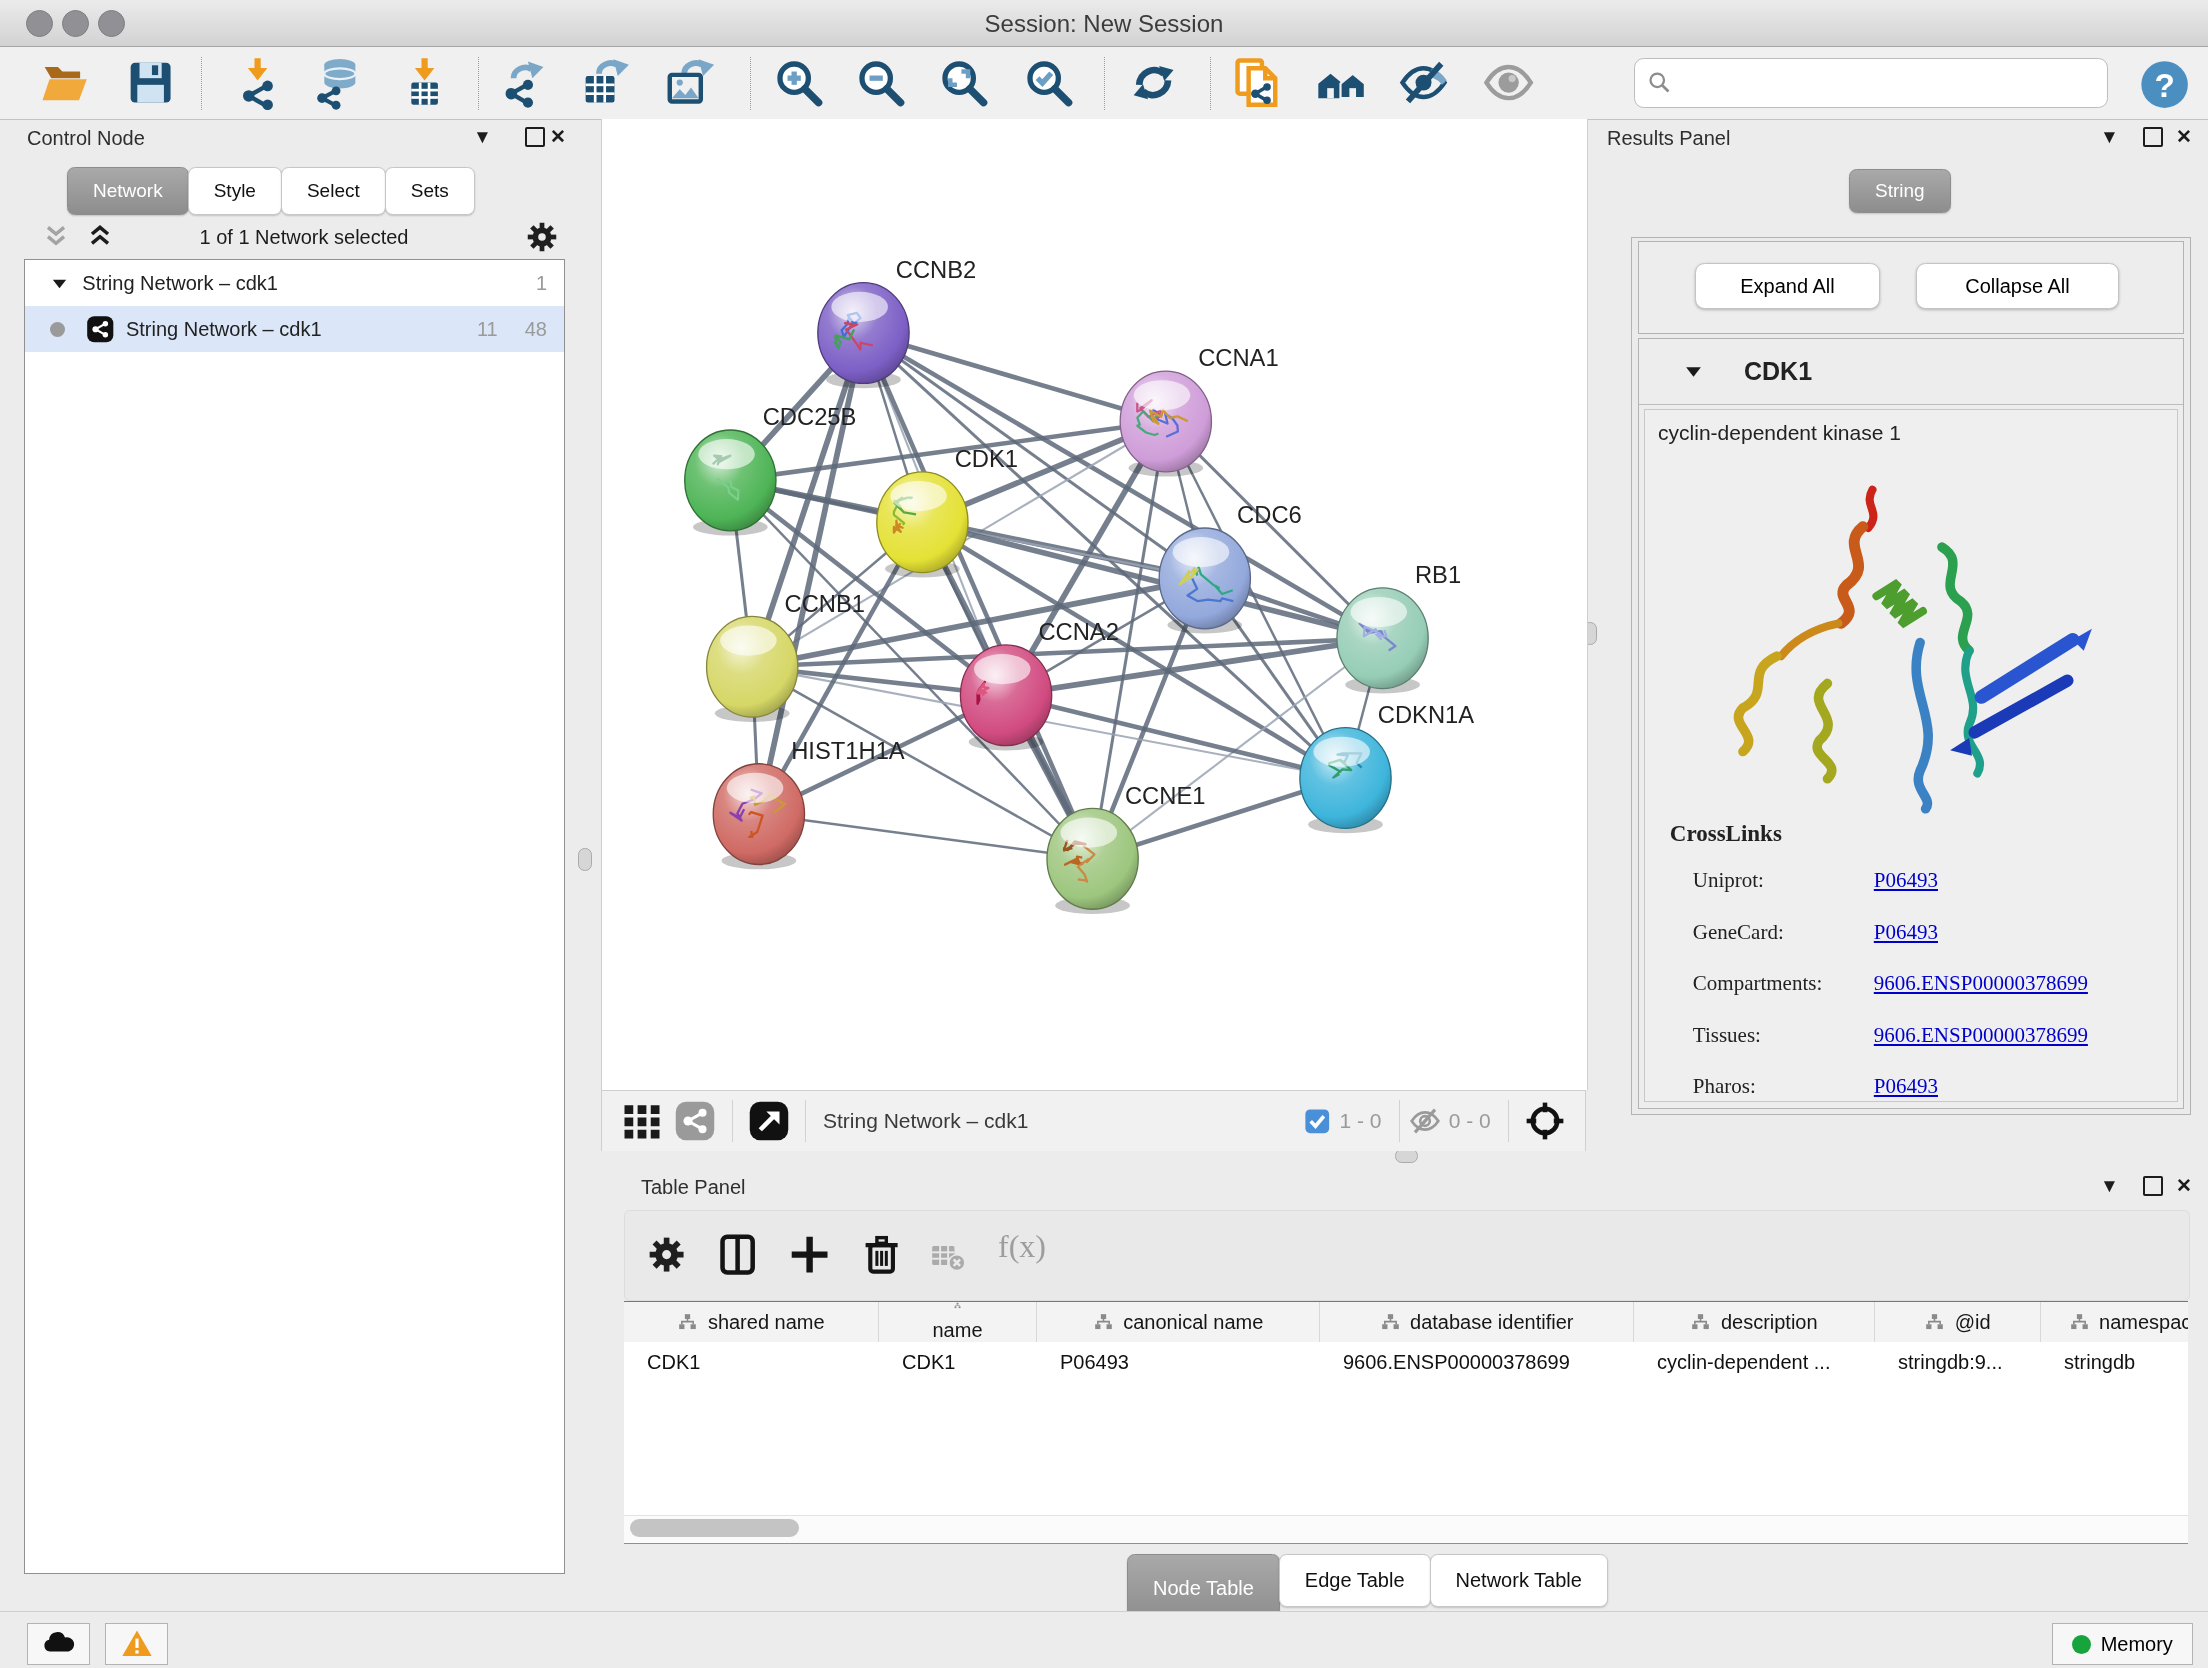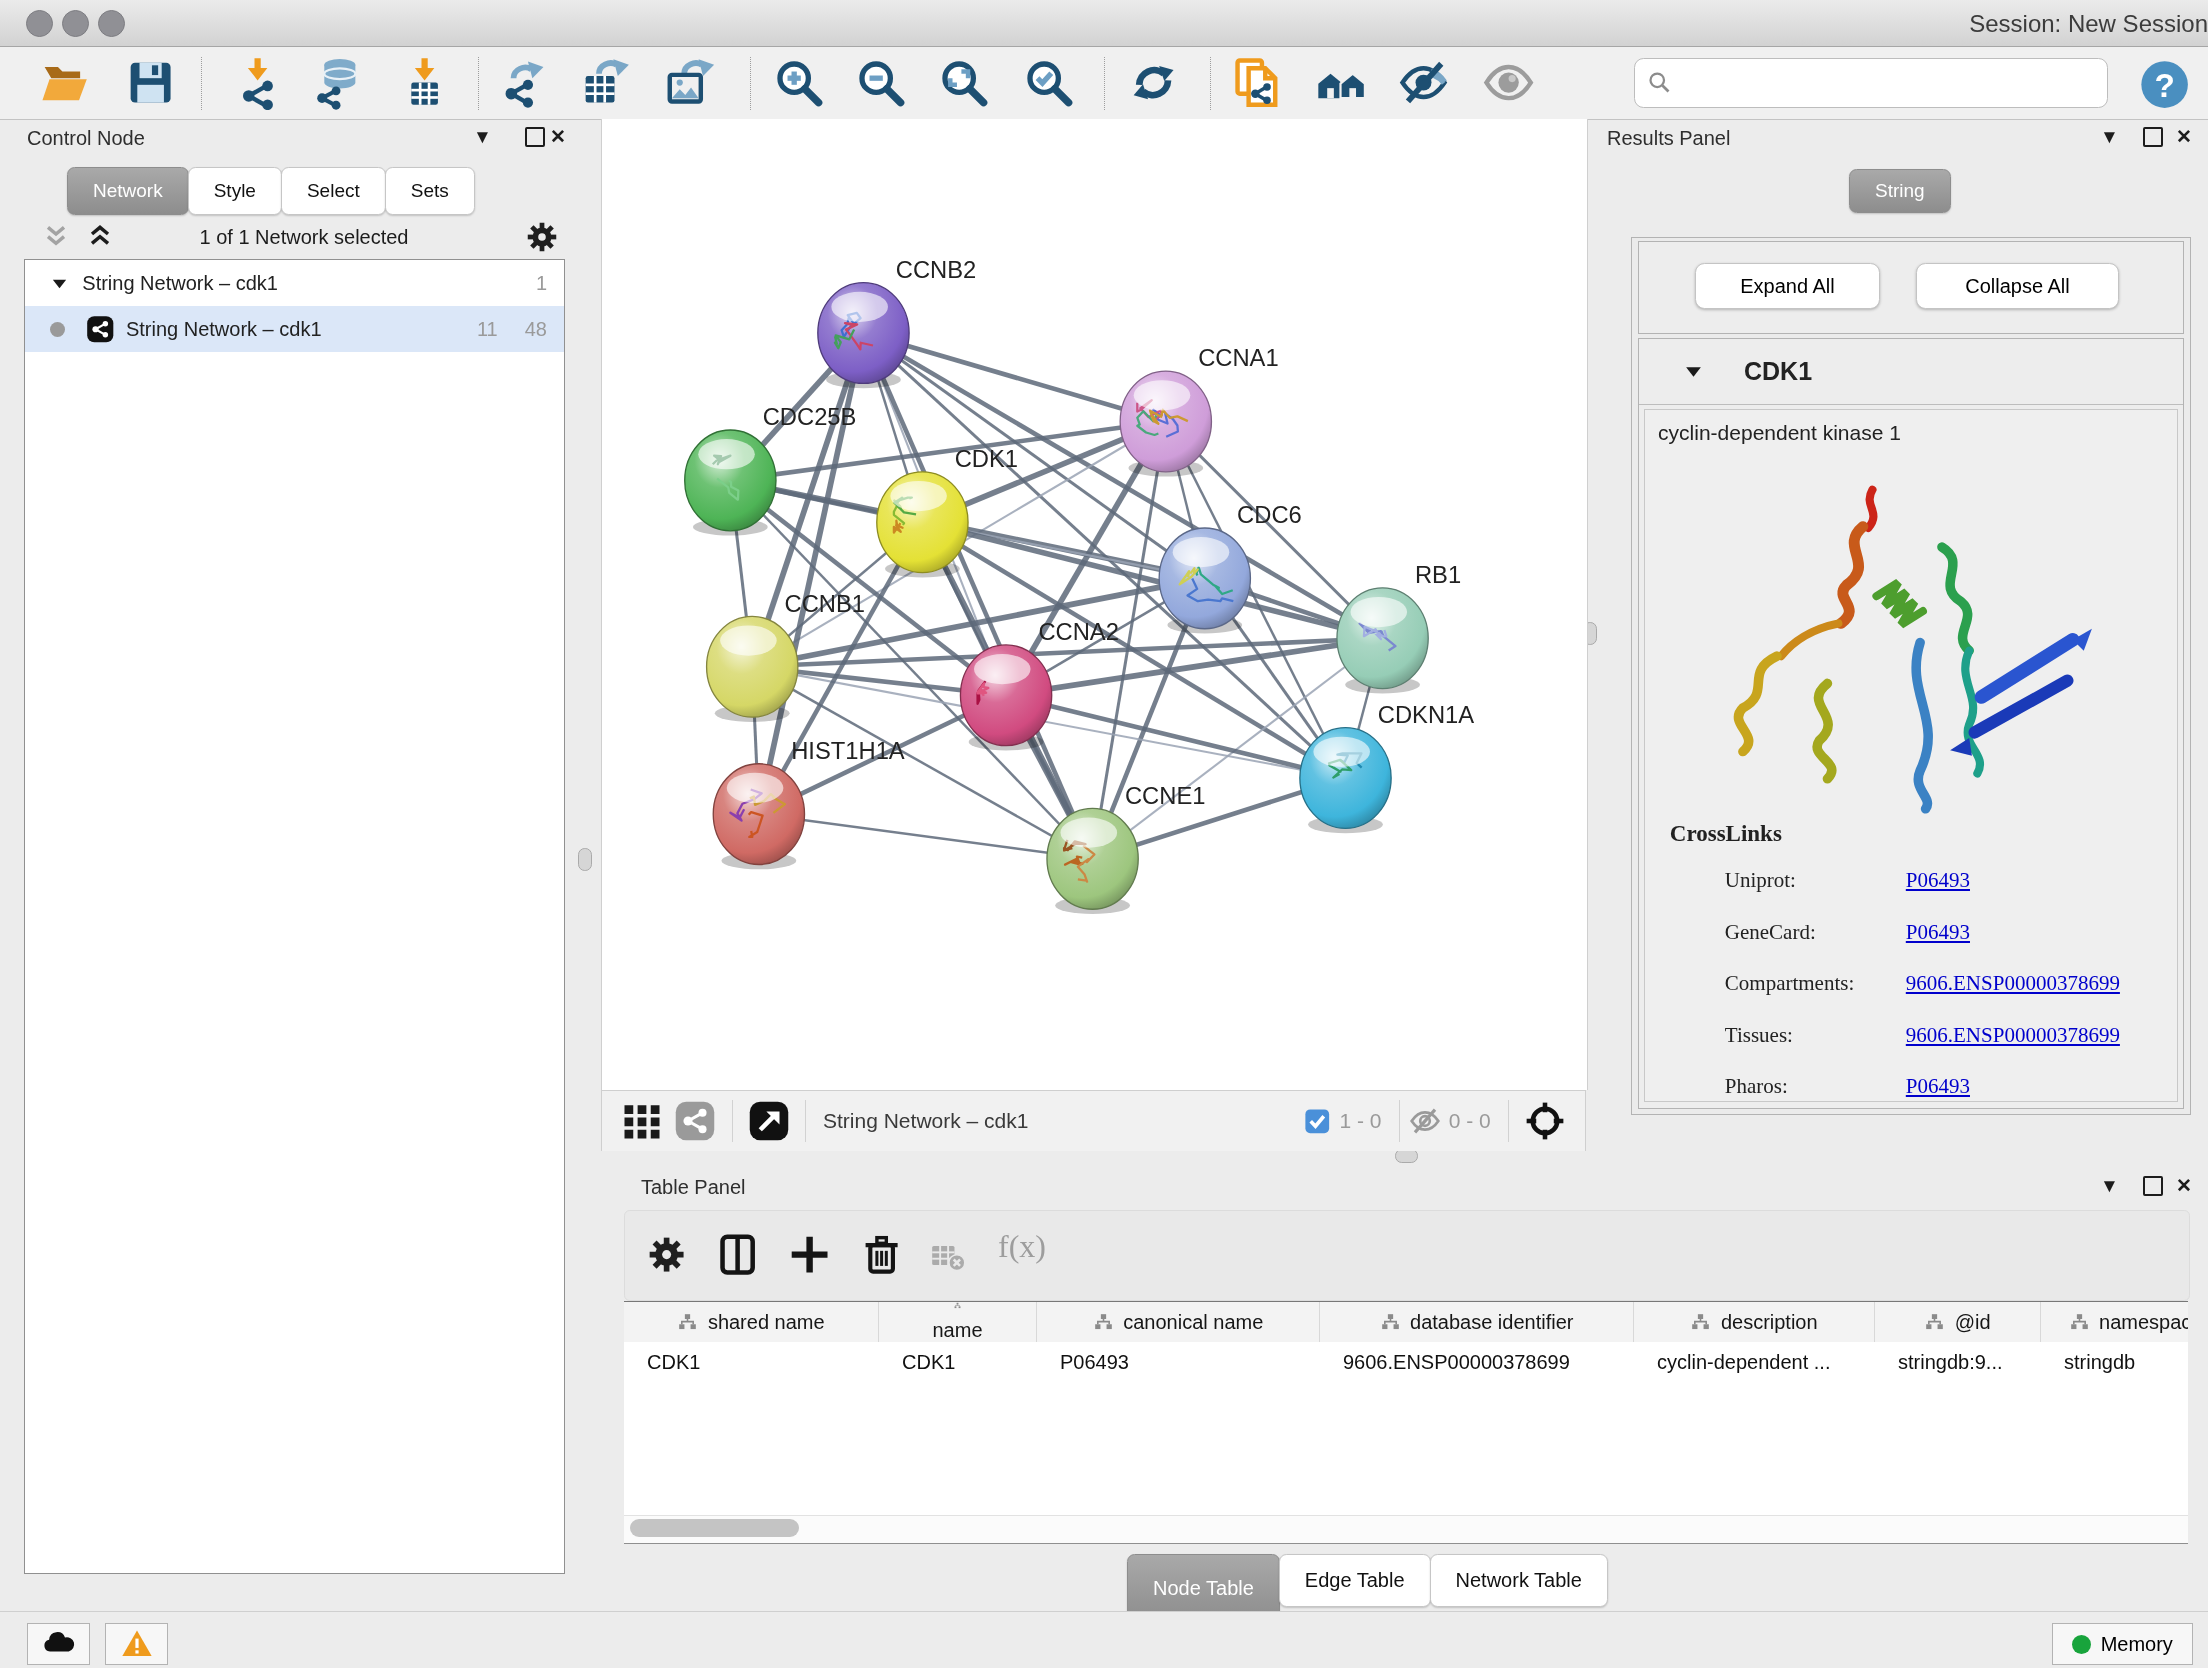--- a/index.html
+++ b/index.html
@@ -6,21 +6,21 @@
   body{
     width:2208px;height:1668px;position:relative;overflow:hidden;
     background:#ececec;font-family:"Liberation Sans",sans-serif;
     -webkit-font-smoothing:antialiased;color:#222;
   }
   .abs{position:absolute;}
   
   #titlebar{left:0;top:0;width:2208px;height:46px;
     background:linear-gradient(#ebebeb,#d2d2d2);border-bottom:1px solid #a6a6a6;}
   .tlight{width:25px;height:25px;border-radius:50%;background:#909095;border:1px solid #7d7d82;top:9.5px;}
-  #win-title{width:100%;text-align:right;top:9.5px;font-size:24px;color:#3c3c3c;}
+  #win-title{width:100%;text-align:center;top:9.5px;font-size:24px;color:#3c3c3c;}
   
   #toolbar{left:0;top:47px;width:2208px;height:72px;background:#f0f0f0;border-bottom:1px solid #c3c3c3;}
   .tbtn{position:absolute;top:7.6px;width:57px;height:57px;background:none;border:none;padding:1.9px;cursor:pointer;}
   .tbtn svg{width:100%;height:100%;}
   .tsep{position:absolute;top:9.5px;width:0;height:53px;border-left:1.9px dotted #9d9d9d;}
   #search-box{left:1634px;top:10.5px;width:472px;height:48px;background:#fff;border:1px solid #bdbdbd;border-radius:9.5px;}
   #search-box svg{position:absolute;left:11.4px;top:10.5px;width:27px;height:27px;}
   #search-input{position:absolute;left:46px;top:3.8px;width:409px;height:38px;border:none;outline:none;font-size:21px;background:transparent;}
   
   .pnl-title{font-size:20px;color:#2e2e2e;}
@@ -42,21 +42,21 @@
     border-left:1px solid #cfcfcf;border-right:1px solid #cfcfcf;display:flex;align-items:center;padding:0 13.3px;box-sizing:border-box;}
   .ntb{background:none;border:none;padding:0;margin:0 5.7px;cursor:pointer;height:42px;width:42px;}
   .ntb svg{width:100%;height:100%;}
   .nsep{width:0;height:42px;border-left:1px solid #d2d2d2;margin:0 9.5px;}
   .ngray{color:#9a9a9a;font-size:21px;margin:0 7.6px;}
   
   .rbox{position:absolute;border:1.9px solid #b3b3b3;background:#ebebeb;}
   .rbtn{position:absolute;height:46px;background:#fff;border:1px solid #c4c4c4;border-radius:9.5px;
     font-size:20px;cursor:pointer;box-shadow:0 1px 2.9px rgba(0,0,0,.25);}
   .serif{font-family:"Liberation Serif",serif;}
-  .xl-row{position:absolute;font-size:21px;margin-left:32px;}
+  .xl-row{position:absolute;font-size:21px;}
   .xl-row a{color:#0000cc;}
   
   #tbl-head{left:624px;top:1301px;width:1564px;height:40px;background:#f3f3f3;border-top:1.9px solid #777;
     border-bottom:1px solid #c9c9c9;display:flex;overflow:hidden;}
   .th{display:flex;align-items:center;justify-content:center;gap:9.5px;font-size:20px;color:#161616;
     border-right:1px solid #d8d8d8;box-sizing:border-box;flex:none;}
   #tbl-row{left:624px;top:1342px;width:1564px;height:40px;background:#fff;display:flex;overflow:hidden;}
   .td{font-size:20px;color:#111;padding-left:23px;display:flex;align-items:center;box-sizing:border-box;flex:none;}
   #tbl-body{left:624px;top:1382px;width:1564px;height:133px;background:#fff;}
   #tbl-scroll{left:624px;top:1515px;width:1564px;height:27px;background:#fbfbfb;border-top:1px solid #e2e2e2;border-bottom:1.9px solid #8f8f8f;}

